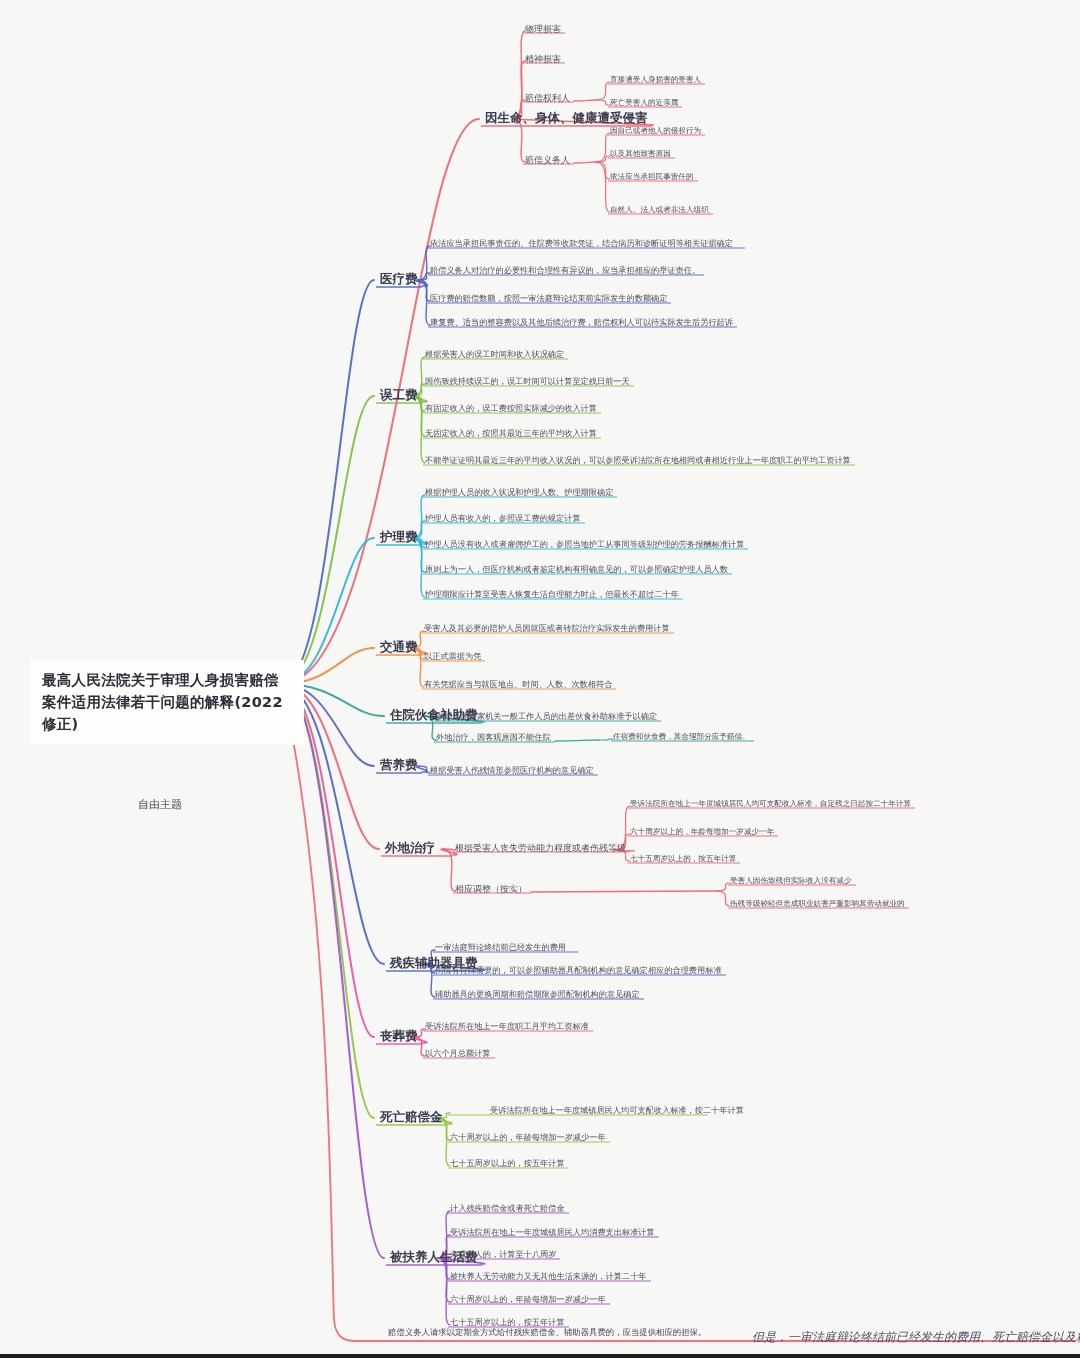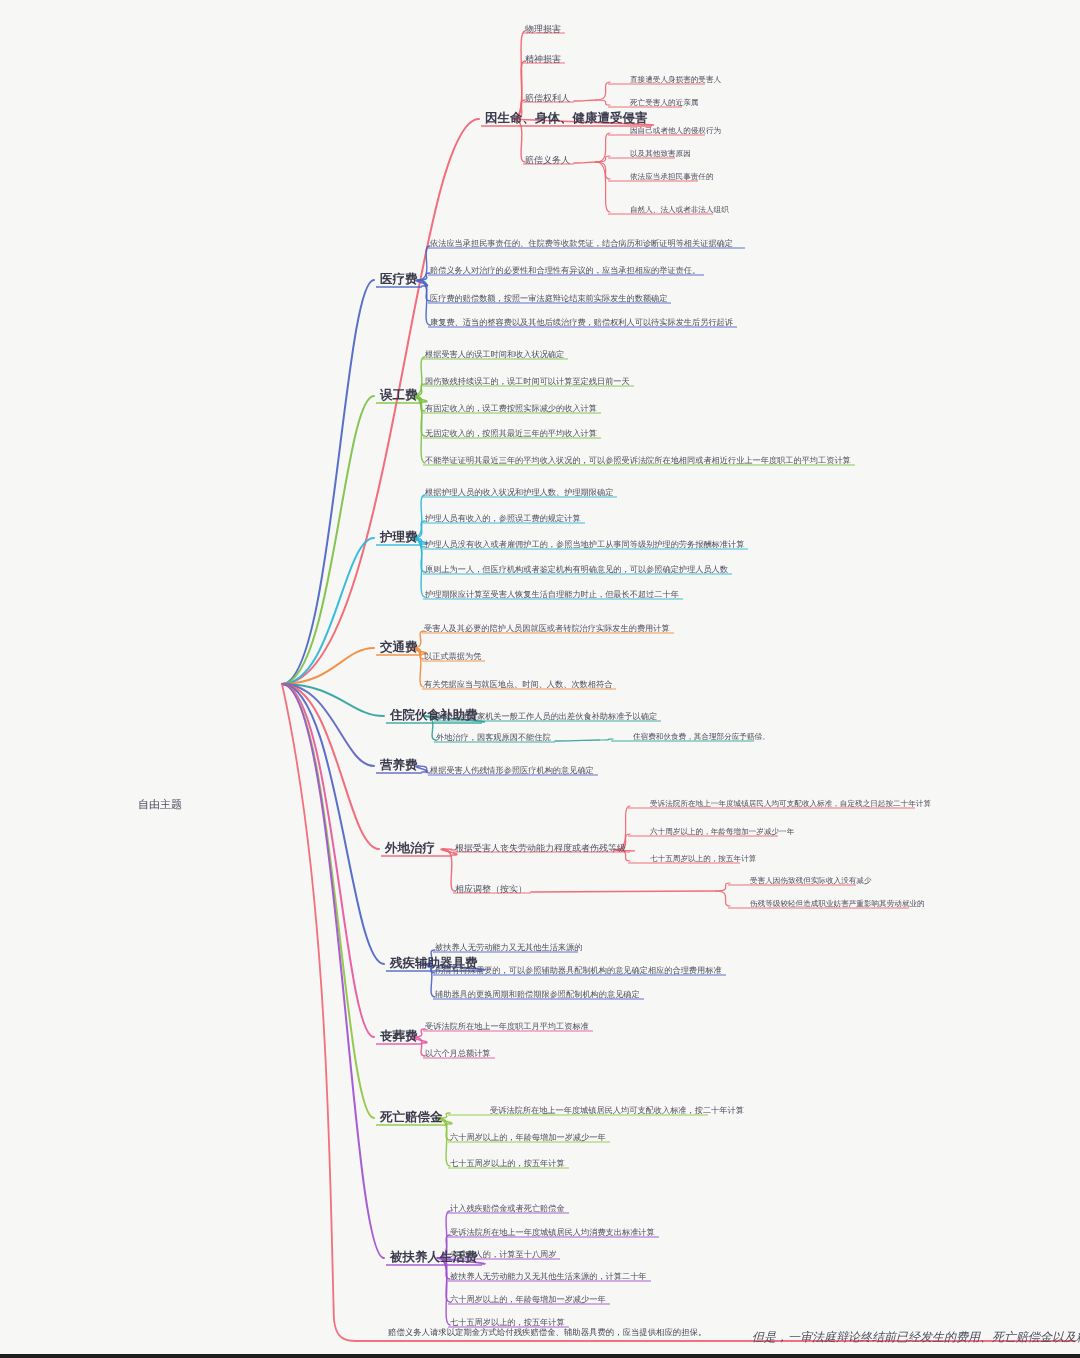--- a/index.html
+++ b/index.html
@@ -20,21 +20,21 @@
     background:#fdfdfb;
     padding:10px 12px;
     font-size:14.5px;line-height:1.5;
     color:#2d2d3a;white-space:normal;
     font-weight:600;letter-spacing:.3px;
   }
   .free-topic{left:138px;top:797px;font-size:11px;color:#4a4a60;}
 
   .lvl1{font-size:12.5px;font-weight:600;color:#3a3a4d;}
   .lvl2{font-size:8.2px;color:#4b4b5e;font-weight:400;}
-  .lvl3{font-size:7.6px;color:#4b4b5e;font-weight:400;margin-left:20px;}
+  .lvl3{font-size:7.6px;color:#4b4b5e;font-weight:400;}
   .lvl2.mid{font-size:9px;}
   .bottomnote{font-size:8.4px;color:#3f3f52;}
   .bottomnote2{font-size:12px;color:#4b4b5e;font-style:italic;}
   .footer-bar{position:absolute;left:0;bottom:0;width:1080px;height:4px;background:#1d1d1d;}
 </style>
 </head>
 <body>
 
 <div id="canvas">
   <svg class="links" id="links" viewBox="0 0 1080 1358">
@@ -226,37 +226,38 @@
       <div class="node lvl2" style="left: 430px; top: 765px;">根据受害人伤残情形参照医疗机构的意见确定</div>
       <div class="node lvl1" style="left: 385px; top: 840px;">外地治疗</div>
       <div class="node lvl2 mid" style="left: 455px; top: 842px;">根据受害人丧失劳动能力程度或者伤残等级</div>
       <div class="node lvl3" style="left: 630px; top: 799px;">受诉法院所在地上一年度城镇居民人均可支配收入标准，自定残之日起按二十年计算</div>
       <div class="node lvl3" style="left: 630px; top: 827px;">六十周岁以上的，年龄每增加一岁减少一年</div>
       <div class="node lvl3" style="left: 630px; top: 854px;">七十五周岁以上的，按五年计算</div>
       <div class="node lvl2 mid" style="left: 455px; top: 883px;">相应调整（按实）</div>
       <div class="node lvl3" style="left: 730px; top: 876px; text-align: right;">受害人因伤致残但实际收入没有减少</div>
       <div class="node lvl3" style="left: 730px; top: 899px;">伤残等级较轻但造成职业妨害严重影响其劳动就业的</div>
       <div class="node lvl1" style="left: 390px; top: 955px;">残疾辅助器具费</div>
-      <div class="node lvl2" style="left: 435px; top: 942px;">被扶养人无劳动能力又无其他生活来源的</div>
+      <div class="node lvl2" style="left: 435px; top: 942px;">一审法庭辩论终结前已经发生的费用</div>
       <div class="node lvl2" style="left: 435px; top: 965px;">伤情有特殊需要的，可以参照辅助器具配制机构的意见确定相应的合理费用标准</div>
       <div class="node lvl2" style="left: 435px; top: 989px;">辅助器具的更换周期和赔偿期限参照配制机构的意见确定</div>
       <div class="node lvl1" style="left: 380px; top: 1028px;">丧葬费</div>
       <div class="node lvl2" style="left: 425px; top: 1021px;">受诉法院所在地上一年度职工月平均工资标准</div>
       <div class="node lvl2" style="left: 425px; top: 1048px;">以六个月总额计算</div>
       <div class="node lvl1" style="left: 380px; top: 1109px; font-family: Liberation Mono, monospace;">死亡赔偿金</div>
       <div class="node lvl2" style="left: 450px; top: 1105px; margin-left: 40px;">受诉法院所在地上一年度城镇居民人均可支配收入标准，按二十年计算</div>
       <div class="node lvl2" style="left: 450px; top: 1132px;">六十周岁以上的，年龄每增加一岁减少一年</div>
       <div class="node lvl2" style="left: 450px; top: 1158px;">七十五周岁以上的，按五年计算</div>
       <div class="node lvl1" style="left: 390px; top: 1249px;">被扶养人生活费</div>
       <div class="node lvl2" style="left: 450px; top: 1203px;">计入残疾赔偿金或者死亡赔偿金</div>
       <div class="node lvl2" style="left: 450px; top: 1227px;">受诉法院所在地上一年度城镇居民人均消费支出标准计算</div>
       <div class="node lvl2" style="left: 450px; top: 1249px;">未成年人的，计算至十八周岁</div>
       <div class="node lvl2" style="left: 450px; top: 1271px;">被扶养人无劳动能力又无其他生活来源的，计算二十年</div>
       <div class="node lvl2" style="left: 450px; top: 1294px;">六十周岁以上的，年龄每增加一岁减少一年</div>
       <div class="node lvl2" style="left: 450px; top: 1317px;">七十五周岁以上的，按五年计算</div>
     </div>
 
+  <div class="node root">最高人民法院关于审理人身损害赔偿案件适用法律若干问题的解释(2022修正)</div>
   <div class="node free-topic">自由主题</div>
 
   <div class="node bottomnote" style="left:345px;top:1327px;padding-left:43px;">赔偿义务人请求以定期金方式给付残疾赔偿金、辅助器具费的，应当提供相应的担保。</div>
   <div class="node bottomnote2" style="left:752px;top:1329px;">但是，一审法庭辩论终结前已经发生的费用、死亡赔偿金以及精神损害抚慰金，应当一次性给付。</div>
 </div>
 <div class="footer-bar"></div>
 
 </body></html>

